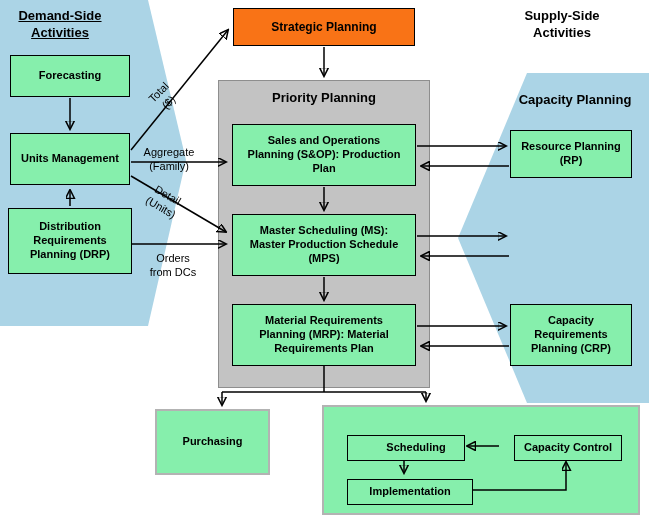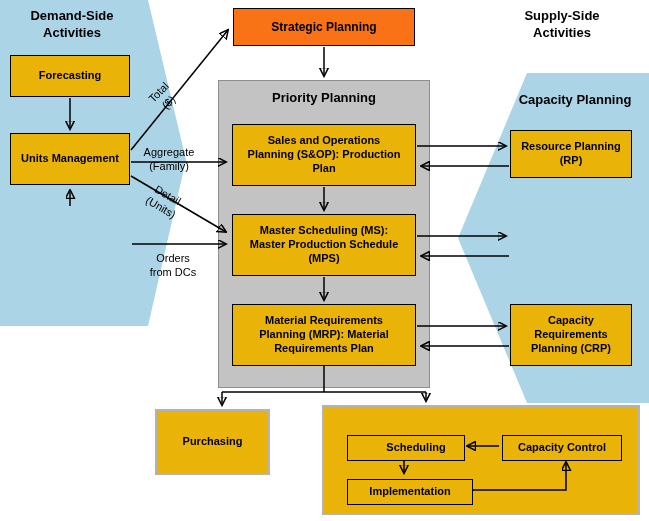--- a/index.html
+++ b/index.html
@@ -7,21 +7,21 @@
     position:relative;width:649px;height:521px;background:#fff;overflow:hidden;
     font-family:"Liberation Sans",sans-serif;color:#000;
   }
   .shape{position:absolute;background:#abd4e6;}
   .shape-left{left:0;top:0;width:186px;height:326px;
     clip-path:polygon(0 0,148px 0,186px 160px,148px 326px,0 326px);}
   .shape-right{left:458px;top:73px;width:191px;height:330px;
     clip-path:polygon(69px 0,191px 0,191px 330px,69px 330px,0 165px);}
   .panel{position:absolute;background:#c3c3c3;border:1px solid #8e8e8e;box-sizing:border-box;}
   .box{
-    position:absolute;background:#eab308;border:1px solid #000;box-sizing:border-box;
+    position:absolute;background:#86efac;border:1px solid #000;box-sizing:border-box;
     display:flex;align-items:center;justify-content:center;text-align:center;
     font-size:11px;font-weight:bold;line-height:1.25;padding:2px 8px;
   }
   .box.gray{background:#f97316;}
   .box.wpad{padding:2px 12px;}
   .box.narrowpad{padding:2px 10px;}
   .box.soft{border:2px solid #b3b3b3;}
   .title{position:absolute;font-weight:bold;font-size:13px;text-align:center;line-height:1.3;}
   .flow-label{
     position:absolute;font-size:11px;font-weight:normal;text-align:center;
@@ -34,25 +34,26 @@
   svg.arrows path, svg.arrows line{stroke:#000;stroke-width:1.5;fill:none;}
 </style>
 </head>
 <body>
 
 <div class="canvas">
 
   <div class="shape shape-left"></div>
   <div class="shape shape-right"></div>
 
-  <div class="title" style="left:12px;top:8px;width:120px;">Demand-Side Activities</div>
+  <div class="title" style="left:0;top:8px;width:120px;text-decoration:underline;">Demand-Side Activities</div>
   <div class="title" style="left:502px;top:8px;width:120px;">Supply-Side Activities</div>
 
   <div class="box" style="left:10px;top:55px;width:120px;height:42px;">Forecasting</div>
   <div class="box narrowpad" style="left:10px;top:133px;width:120px;height:52px;">Units Management</div>
+  <div class="box" style="left:8px;top:208px;width:124px;height:66px;">Distribution Requirements Planning (DRP)</div>
 
   <div class="box gray" style="left:233px;top:8px;width:182px;height:38px;font-size:12px;">Strategic Planning</div>
 
   <div class="panel" style="left:218px;top:80px;width:212px;height:308px;"></div>
   <div class="title" style="left:218px;top:90px;width:212px;">Priority Planning</div>
   <div class="box wpad" style="left:232px;top:124px;width:184px;height:62px;">Sales and Operations Planning (S&amp;OP): Production Plan</div>
   <div class="box wpad" style="left:232px;top:214px;width:184px;height:62px;">Master Scheduling (MS): Master Production Schedule (MPS)</div>
   <div class="box wpad" style="left:232px;top:304px;width:184px;height:62px;">Material Requirements Planning (MRP): Material Requirements Plan</div>
 
   <div class="title" style="left:500px;top:92px;width:150px;">Capacity Planning</div>
@@ -65,21 +66,21 @@
 (Family)</div>
   <div class="flow-label rot-detail" style="left:134px;top:188px;width:60px;">Detail
 (Units)</div>
   <div class="flow-label" style="left:138px;top:252px;width:70px;">Orders
 from DCs</div>
 
   <div class="box soft" style="left:155px;top:409px;width:115px;height:66px;">Purchasing</div>
 
   <div class="box soft" style="left:322px;top:405px;width:318px;height:110px;padding:0;display:block;">
     <div class="box" style="left:23px;top:28px;width:118px;height:26px;padding-left:28px;">Scheduling</div>
-    <div class="box" style="left:178px;top:28px;width:120px;height:26px;">Capacity Control</div>
+    <div class="box" style="left:190px;top:28px;width:108px;height:26px;">Capacity Control</div>
     <div class="box" style="left:23px;top:72px;width:126px;height:26px;">Implementation</div>
   </div>
 
   <svg class="arrows" width="649" height="521" viewBox="0 0 649 521">
     <defs>
       <marker id="ah" markerUnits="userSpaceOnUse" markerWidth="10" markerHeight="10" refX="8.5" refY="4.5" orient="auto">
         <path d="M0,0 L9,4.5 L0,9 z" fill="#000" stroke="none"></path>
       </marker>
     </defs>
 

